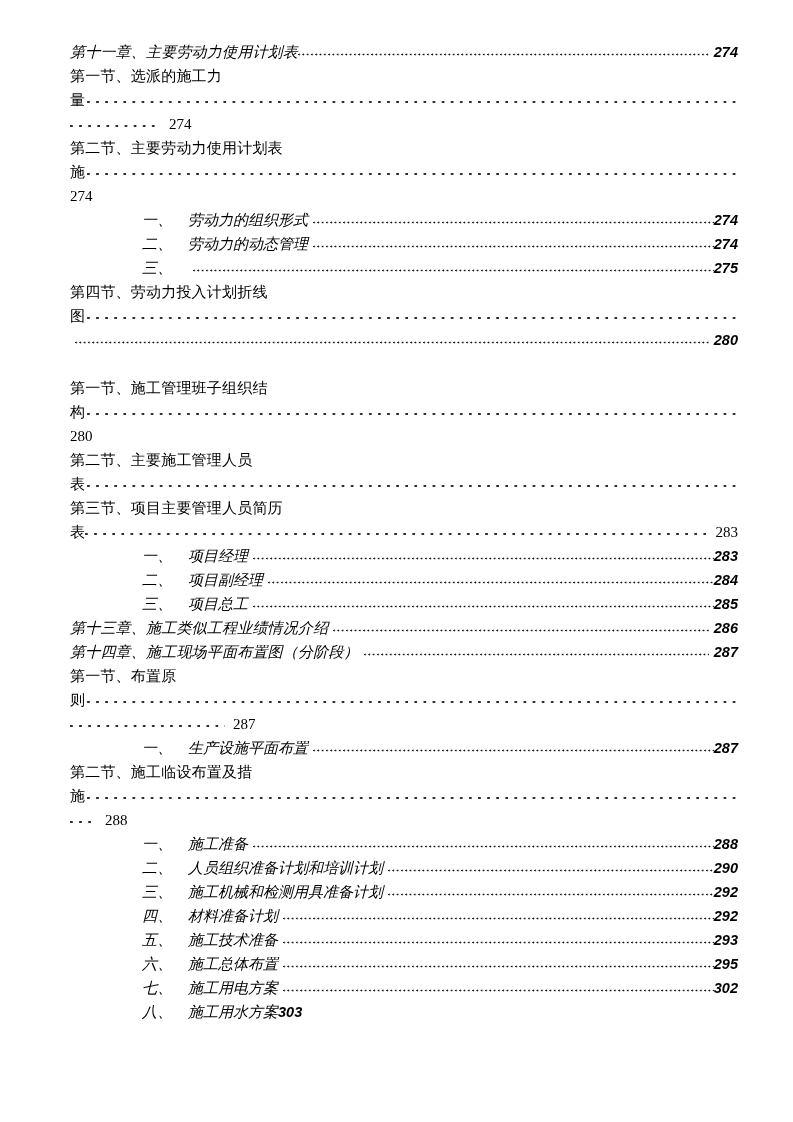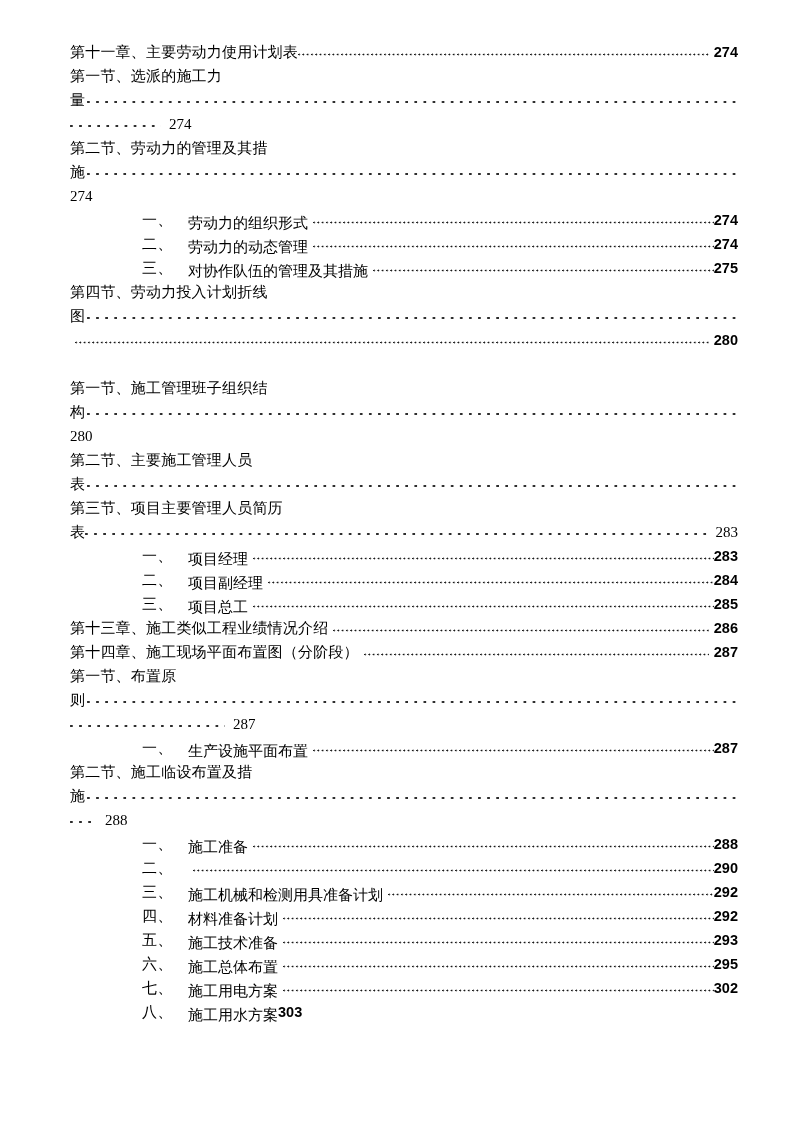--- a/index.html
+++ b/index.html
@@ -17,25 +17,26 @@
   #toc {
     position: relative;
     padding: 40px 55px 0 70px;
     box-sizing: border-box;
     width: 793px;
   }
 
   
   .line {
     display: flex;
-    align-items: center;
+    align-items: flex-start;
     white-space: nowrap;
     height: 24px;
     line-height: 24px;
     font-size: 15px;
+    font-style: italic;
   }
 
   
   .chapter .label {
     flex: 0 0 auto;
     letter-spacing: 0.2px;
   }
   .chapter .leader {
     flex: 1 1 auto;
     overflow: hidden;
@@ -59,21 +60,20 @@
   
   .subitem {
     padding-left: 72px;
   }
   .subitem .num {
     flex: 0 0 46px;
     letter-spacing: 0.5px;
   }
   .subitem .label {
     flex: 0 0 auto;
-    margin-top: 6px;
   }
   .subitem .leader {
     flex: 1 1 auto;
     overflow: hidden;
     height: 13px;
     align-self: flex-end;
     margin: 0 0 3px 5px;
     background-image: radial-gradient(circle at 1.1px 50%, #1a1a1a 0.9px, transparent 1.1px);
     background-size: 4.3px 100%;
     background-repeat: repeat-x;
@@ -151,21 +151,21 @@
         <span class="tail-char">量</span>
         <span class="wide-leader"></span>
       </div>
       <div class="row">
         <span class="cont-leader" style="width: 91px;"></span>
         <span class="pageno-plain">274</span>
       </div>
     </div>
     <div class="section">
       <div class="row">
-        <span class="head">第二节、劳动力的管理及其措</span>
+        <span class="head">第二节、主要劳动力使用计划表</span>
       </div>
       <div class="row">
         <span class="tail-char">施</span>
         <span class="wide-leader"></span>
       </div>
       <div class="row">
         <span class="pageno-plain pageno-nopad">274</span>
       </div>
     </div>
     <div class="line subitem">
@@ -175,21 +175,20 @@
       <span class="pageno">274</span>
     </div>
     <div class="line subitem">
       <span class="num">二、</span>
       <span class="label">劳动力的动态管理</span>
       <span class="leader"></span>
       <span class="pageno">274</span>
     </div>
     <div class="line subitem">
       <span class="num">三、</span>
-      <span class="label">对协作队伍的管理及其措施</span>
       <span class="leader"></span>
       <span class="pageno">275</span>
     </div>
     <div class="section">
       <div class="row">
         <span class="head">第四节、劳动力投入计划折线</span>
       </div>
       <div class="row">
         <span class="tail-char">图</span>
         <span class="wide-leader"></span>
@@ -292,20 +291,21 @@
       </div>
     </div>
     <div class="line subitem">
       <span class="num">一、</span>
       <span class="label">施工准备</span>
       <span class="leader"></span>
       <span class="pageno">288</span>
     </div>
     <div class="line subitem">
       <span class="num">二、</span>
+      <span class="label">人员组织准备计划和培训计划</span>
       <span class="leader"></span>
       <span class="pageno">290</span>
     </div>
     <div class="line subitem">
       <span class="num">三、</span>
       <span class="label">施工机械和检测用具准备计划</span>
       <span class="leader"></span>
       <span class="pageno">292</span>
     </div>
     <div class="line subitem">

